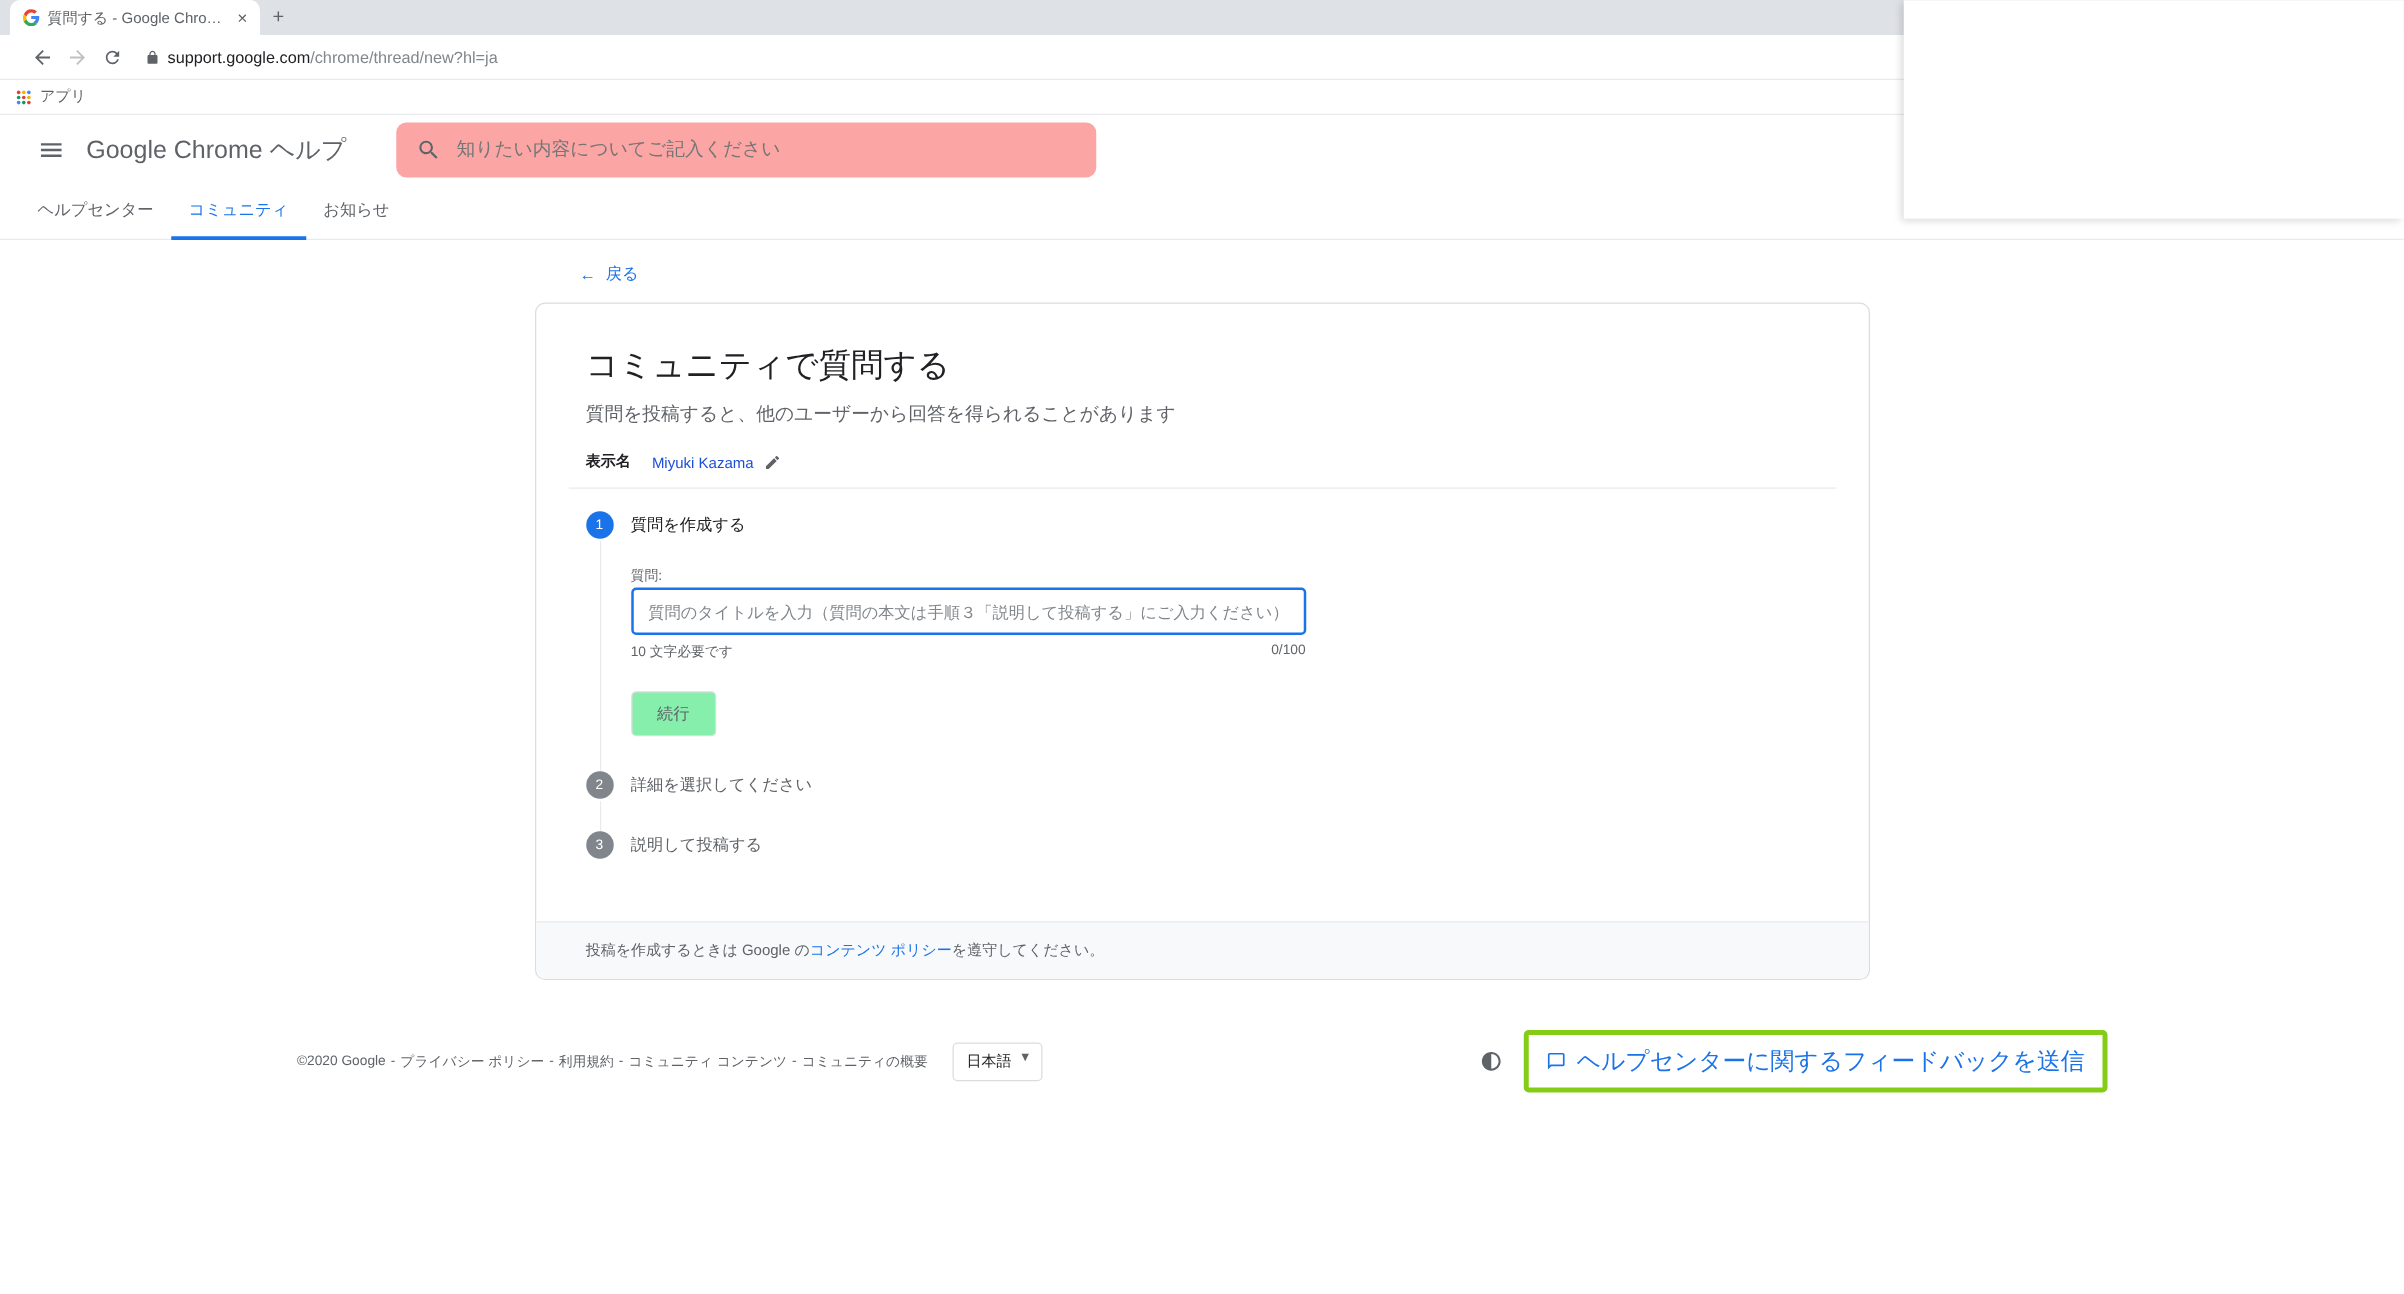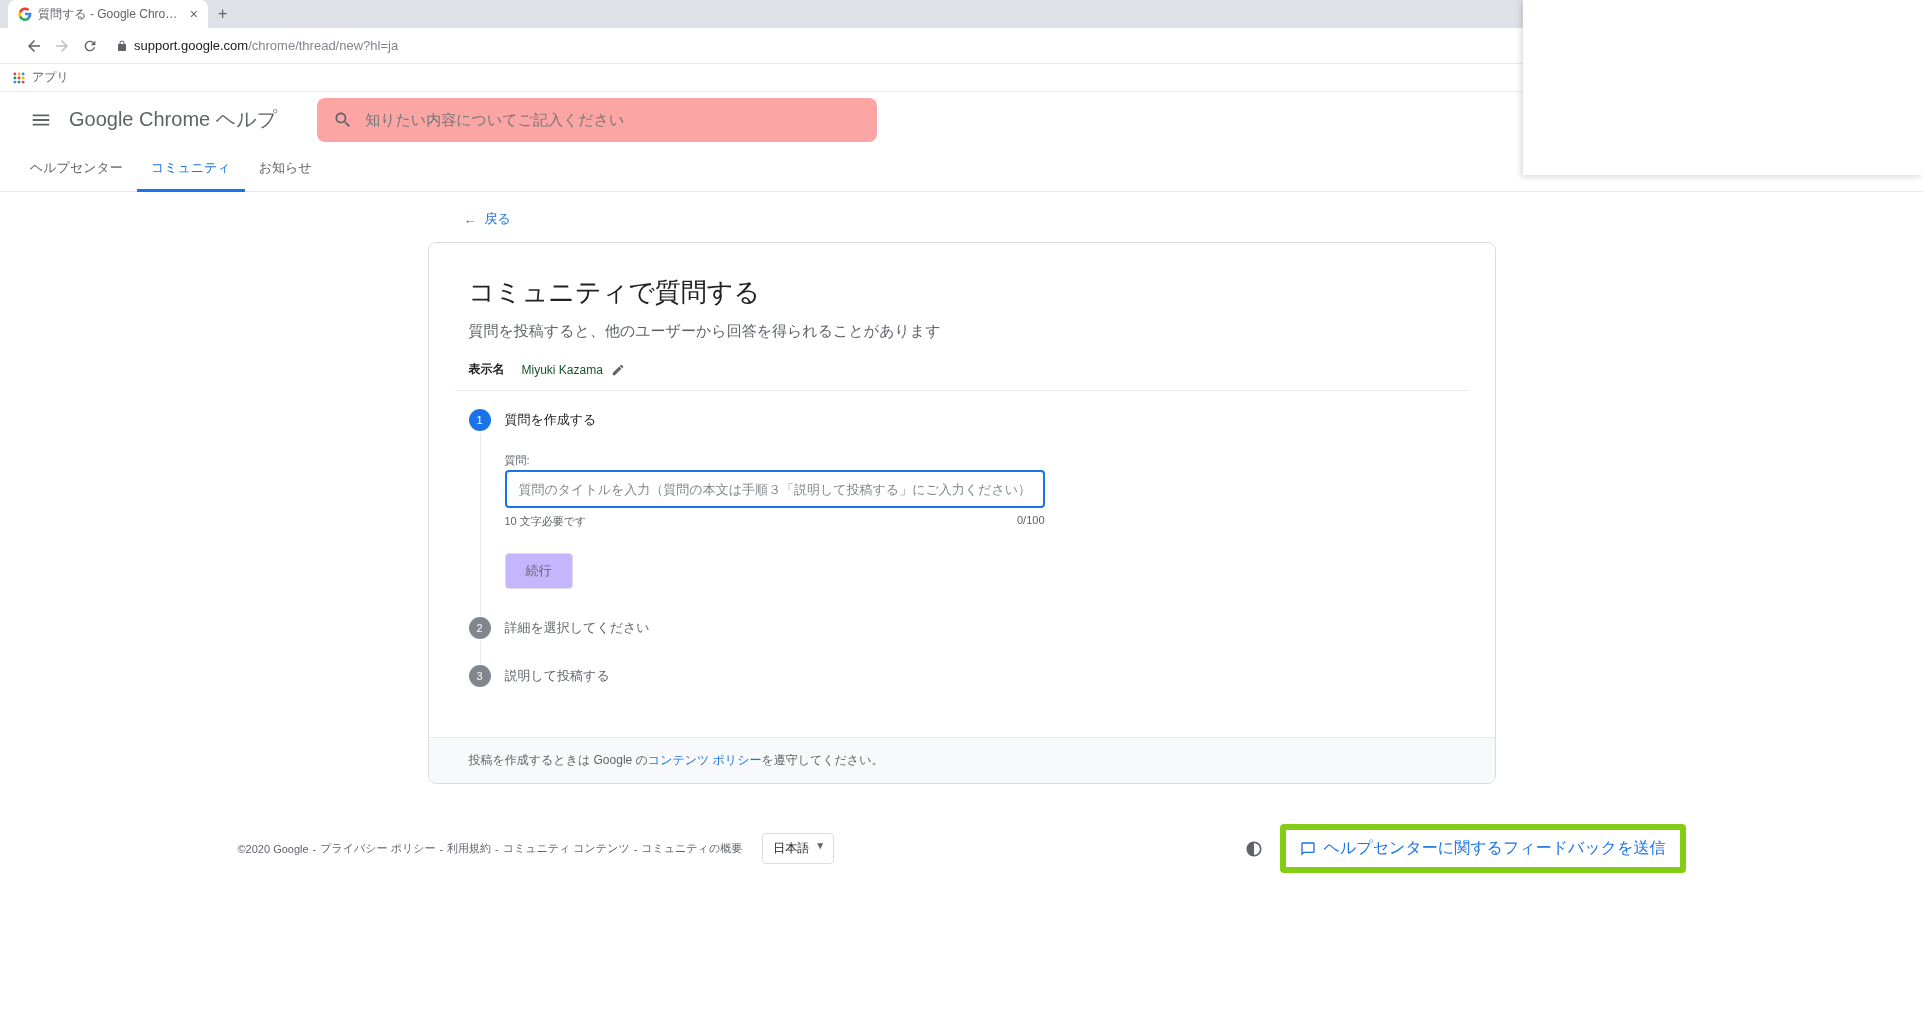--- a/index.html
+++ b/index.html
@@ -44,54 +44,54 @@
 .back-link { display: flex; align-items: center; color: #1a73e8; font-size: 13px; margin: 18px 0 14px 36px; cursor: pointer; }
 .back-link .arrow { margin-right: 8px; }
 
 .card { border: 1px solid #dadce0; border-radius: 8px; margin-left: 0; margin-bottom: 24px; overflow: hidden; }
 .card-body { padding: 32px 40px 24px 40px; }
 .card-title { font-size: 26px; font-weight: 400; color: #202124; margin-bottom: 12px; }
 .card-sub { font-size: 15px; color: #5f6368; margin-bottom: 20px; }
 
 .display-row { display: flex; align-items: center; font-size: 12px; margin-bottom: 12px; }
 .display-label { font-weight: bold; color: #202124; margin-right: 17px; }
-.display-name { color: #14532d; margin-right: 8px; }
+.display-name { color: #1d4ed8; margin-right: 8px; }
 .edit-icon { color: #5f6368; cursor: pointer; }
 
 .divider { border: none; border-top: 1px solid #e8eaed; margin: 10px -14px 18px -14px; }
 
 .steps { position: relative; }
 .step { display: flex; position: relative; }
 .step-line { position: absolute; left: 11px; top: 24px; bottom: -18px; width: 1px; background: #e8eaed; }
 .step:last-child .step-line { display: none; }
 .step-badge { width: 22px; height: 22px; border-radius: 50%; display: flex; align-items: center; justify-content: center; font-size: 11px; color: #fff; flex-shrink: 0; z-index: 1; }
 .step-badge.active { background: #1a73e8; }
 .step-badge.inactive { background: #80868b; }
 .step-content { margin-left: 14px; flex: 1; padding-bottom: 28px; }
 .step-title { font-size: 13px; font-weight: 500; color: #202124; margin-top: 2px; }
 .step-title.muted { color: #5f6368; }
 
 .field-label { font-size: 11px; color: #5f6368; margin-top: 24px; margin-bottom: 2px; }
 .text-input { width: 100%; max-width: 540px; height: 38px; border: 2px solid #1a73e8; border-radius: 4px; padding: 0 12px; font-size: 13px; outline: none; }
 .text-input::placeholder { color: #80868b; }
 .field-helper { display: flex; justify-content: space-between; max-width: 540px; font-size: 11px; color: #5f6368; margin-top: 6px; }
-.continue-btn { margin-top: 24px; padding: 8px 20px; border: 1px solid #dadce0; background: #c4b5fd; border-radius: 4px; font-size: 13px; color: #5f6368; cursor: pointer; }
+.continue-btn { margin-top: 24px; padding: 8px 20px; border: 1px solid #dadce0; background: #86efac; border-radius: 4px; font-size: 13px; color: #5f6368; cursor: pointer; }
 
 .card-footer { background: #f8f9fa; padding: 14px 40px; font-size: 12px; color: #5f6368; border-top: 1px solid #e8eaed; }
 .card-footer a { color: #1a73e8; text-decoration: none; }
 
 
 .page-footer { display: flex; align-items: center; justify-content: space-between; padding: 16px; font-size: 11px; color: #5f6368; border-top: 0; max-width: 1480px; margin: 12px auto 0; }
 .footer-left { display: flex; align-items: center; flex-wrap: wrap; gap: 4px; }
 .footer-link { color: #5f6368; text-decoration: none; }
 .lang-select { margin-left: 16px; border: 1px solid #dadce0; padding: 6px 24px 6px 10px; border-radius: 4px; background: #fff; font-size: 12px; color: #202124; cursor: pointer; position: relative; }
 .lang-caret { position: absolute; right: 8px; color: #5f6368; font-size: 10px; }
 .footer-right { display: flex; align-items: center; gap: 16px; }
 .dark-toggle { color: #5f6368; cursor: pointer; }
-.feedback-btn { display: flex; align-items: center; border: 6px solid #84cc16; border-radius: 4px; padding: 8px 14px; color: #1a73e8; font-size: 16px; cursor: pointer; background: #fff; }
+.feedback-btn { display: flex; align-items: center; border: 4px solid #84cc16; border-radius: 4px; padding: 8px 14px; color: #1a73e8; font-size: 19px; cursor: pointer; background: #fff; }
 .feedback-btn .fb-icon { margin-right: 8px; }
 
 
 .white-overlay { position: fixed; top: 0; right: 0; width: 400px; height: 175px; background: #fff; box-shadow: -2px 2px 6px rgba(0,0,0,0.15); z-index: 100; }
 
 svg { display: block; }
 </style>
 </head>
 <body>
 

